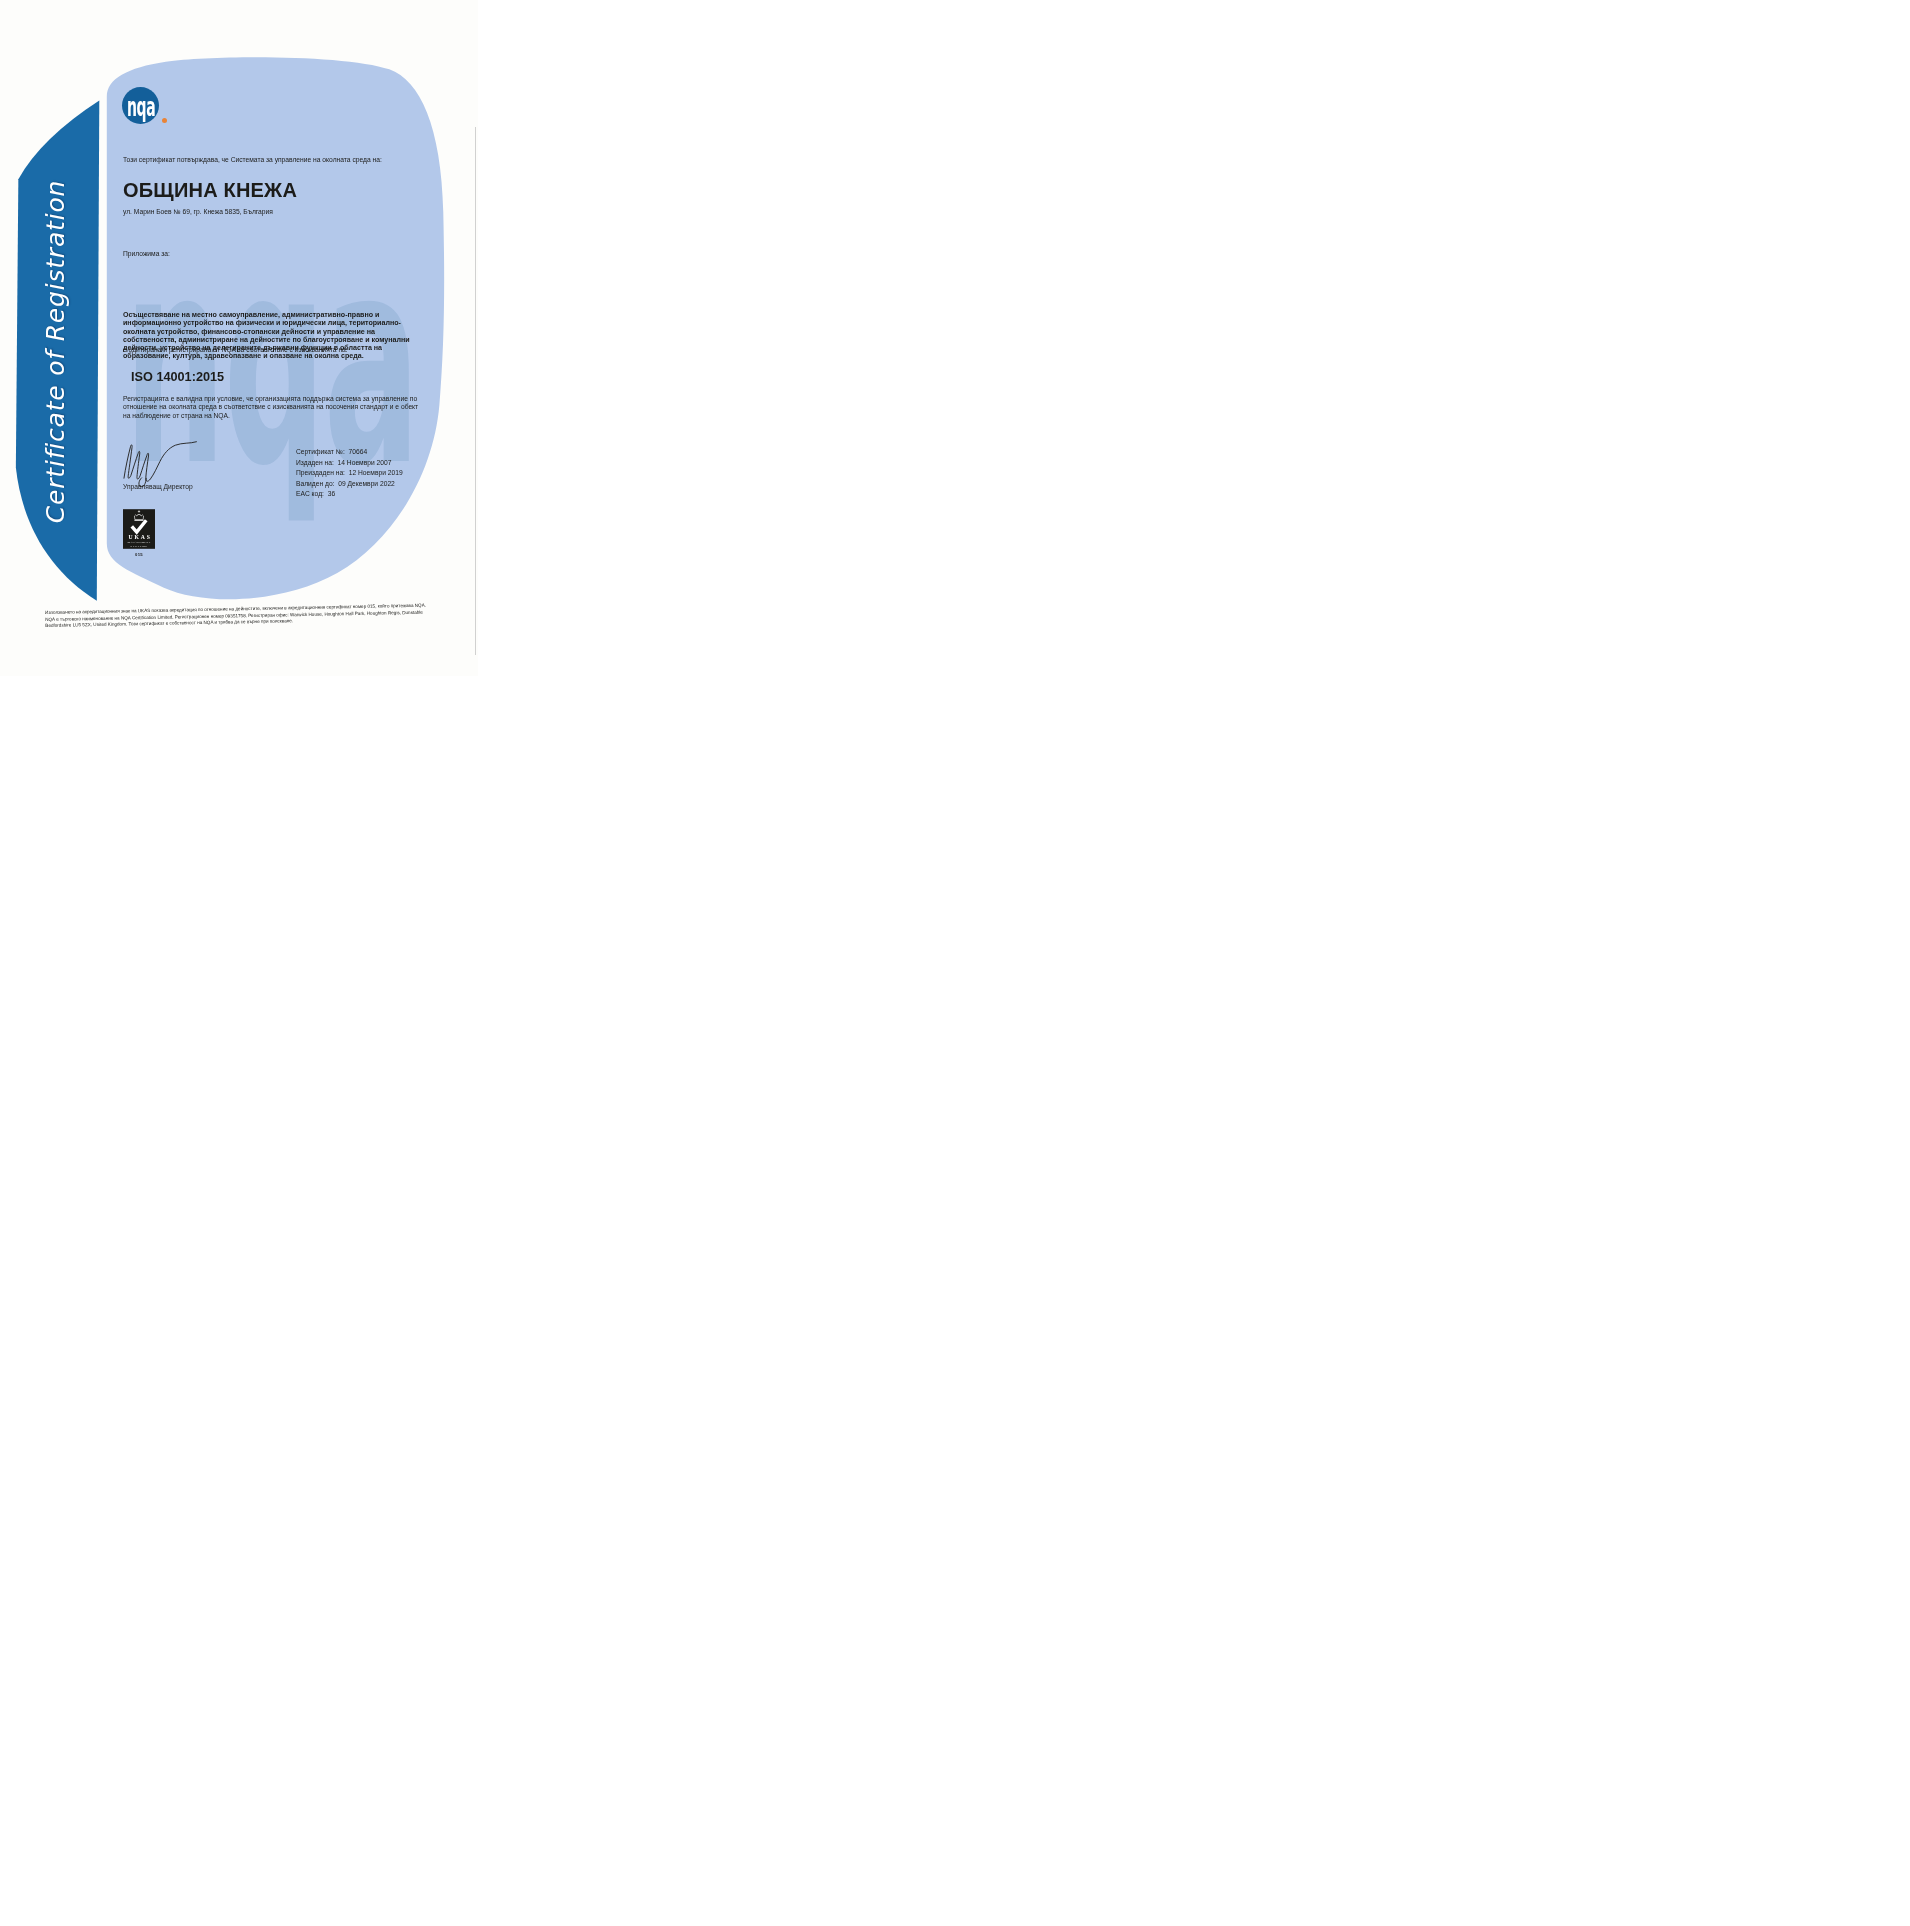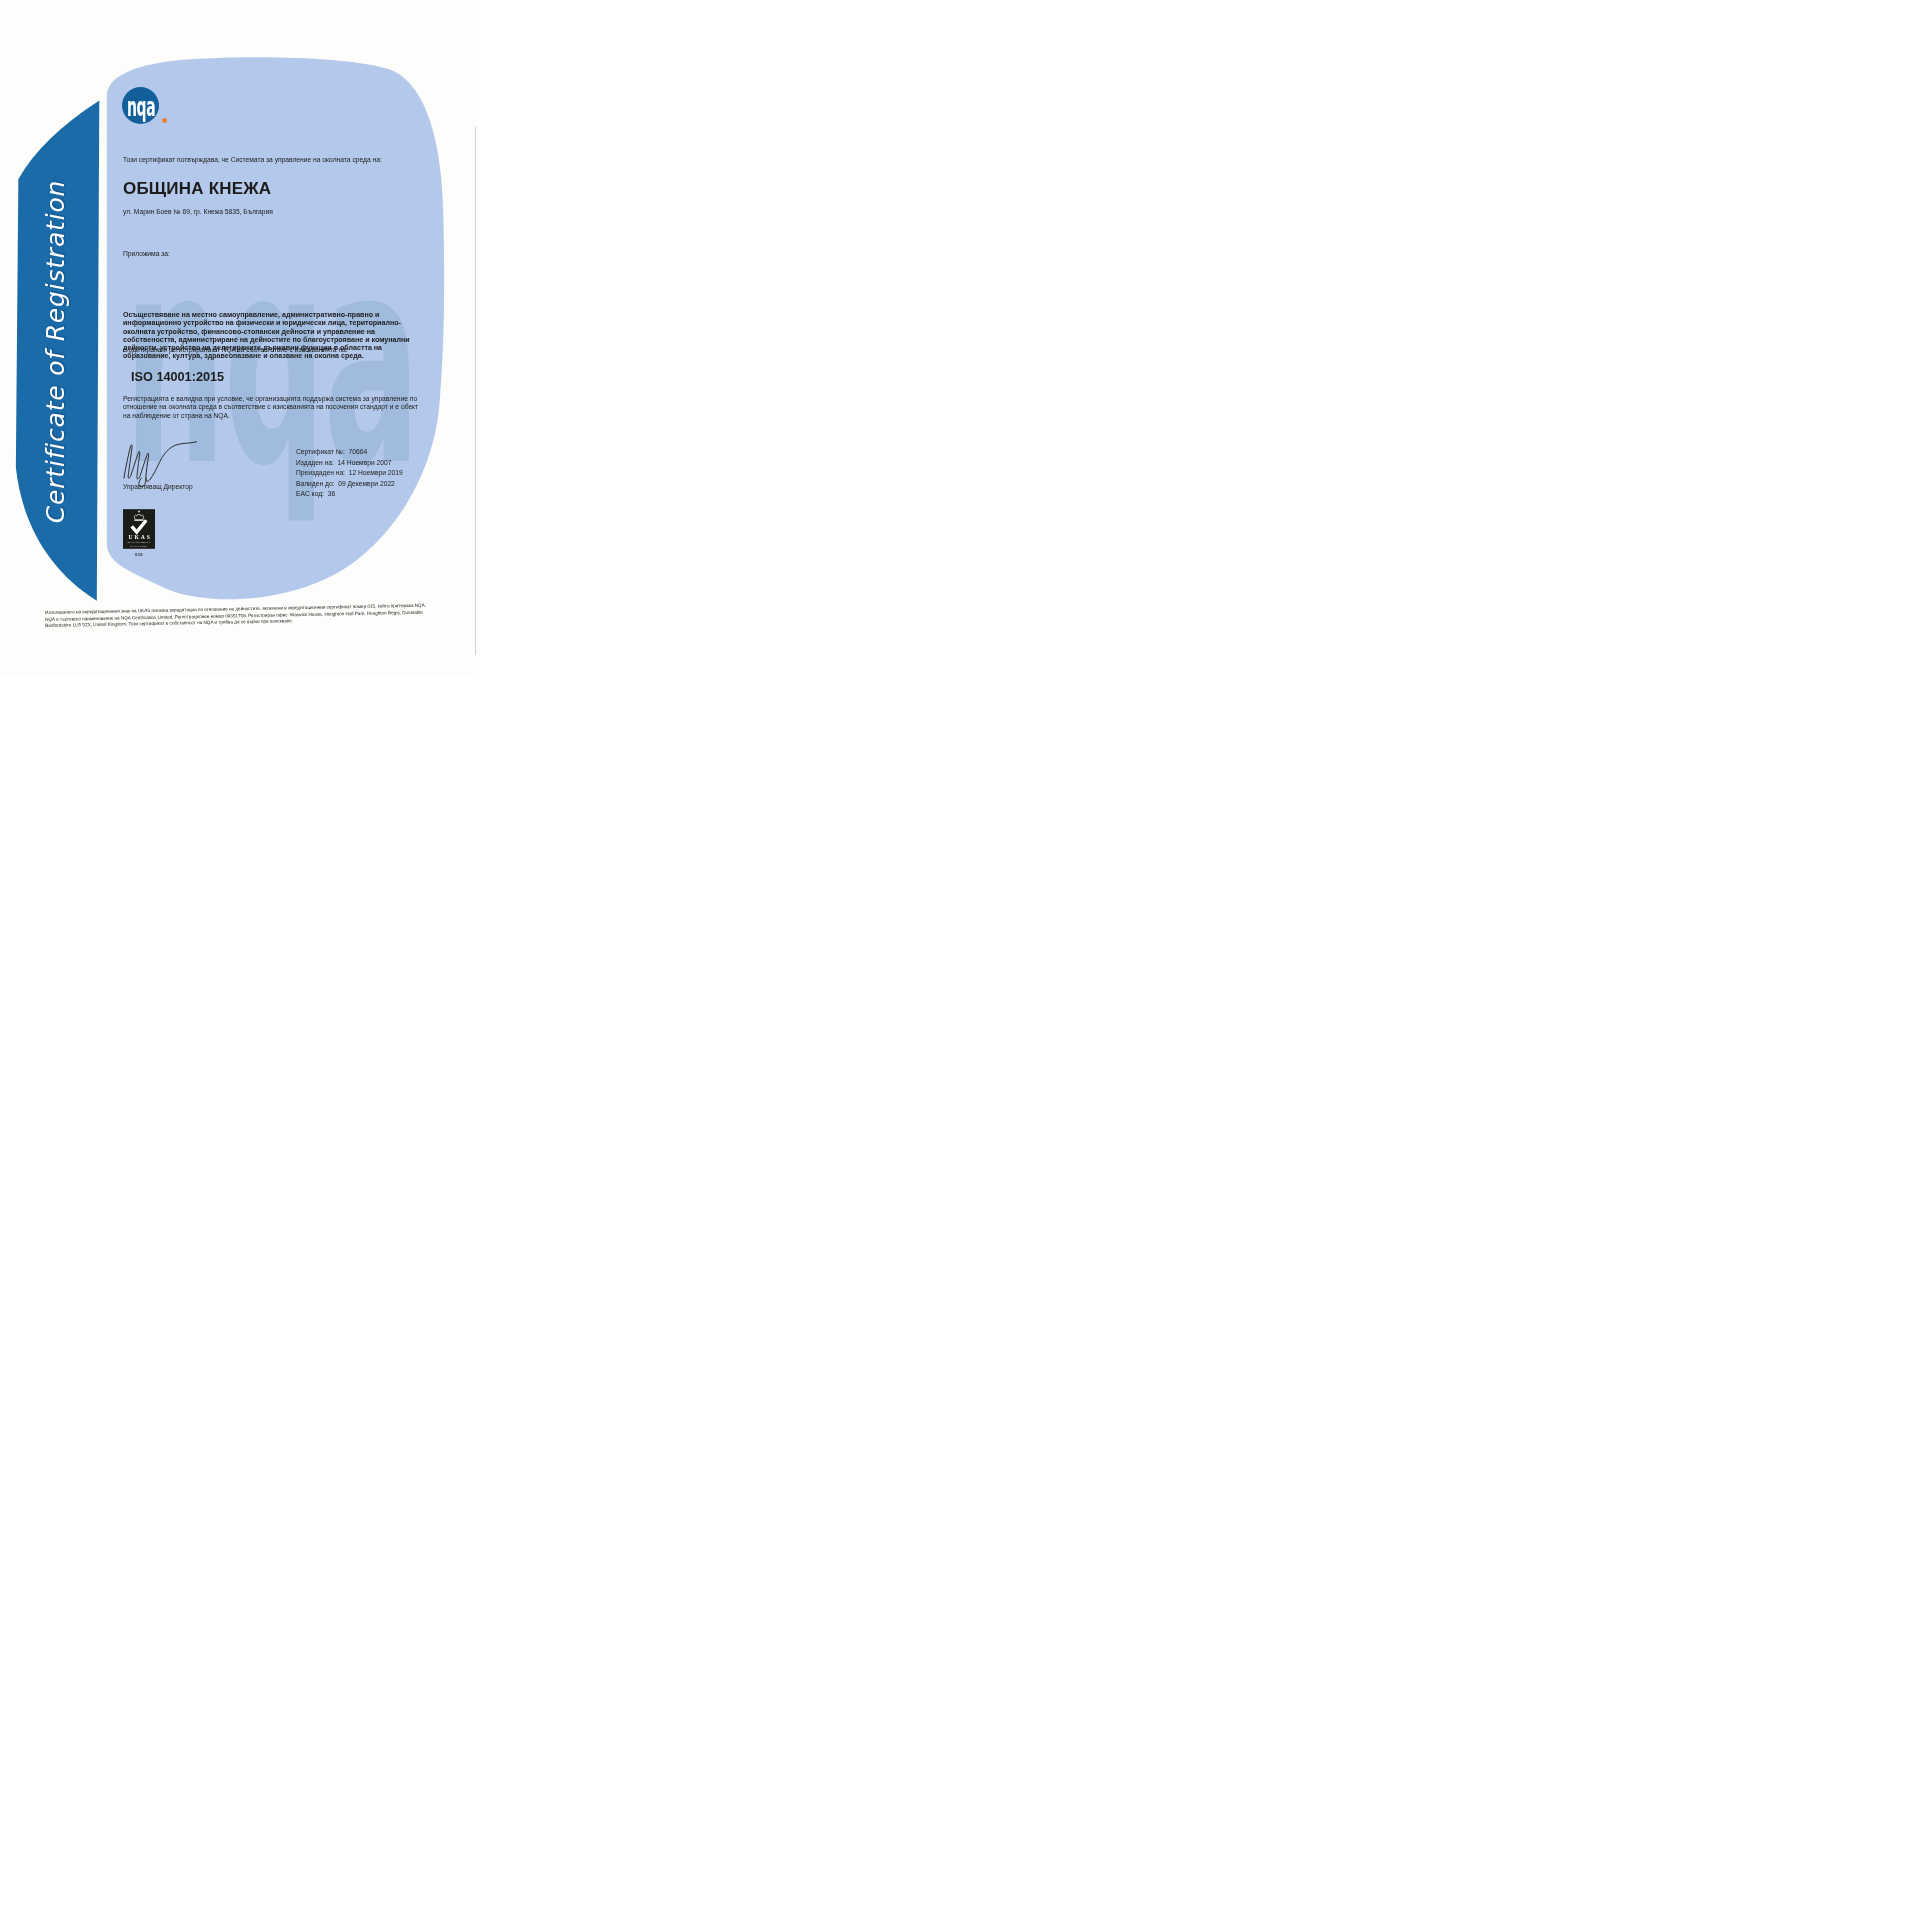--- a/index.html
+++ b/index.html
@@ -41,21 +41,21 @@
     font-family:"DejaVu Sans",sans-serif;font-weight:bold;font-size:14px;line-height:1;
     color:#ffffff;letter-spacing:-0.4px;transform:scaleY(1.9);transform-origin:top left;
   }
   .logo-dot{
     position:absolute;left:162px;top:118px;width:5.4px;height:5.4px;z-index:3;
     background:var(--orange);border-radius:50%;
   }
   .content{position:absolute;left:0;top:0;width:478px;height:676px;z-index:4;}
   .t{position:absolute;white-space:nowrap;}
   .intro{left:123px;top:156px;font-size:6.7px;}
-  .org-name{left:123px;top:179px;font-size:17px;font-weight:bold;letter-spacing:0.2px;}
+  .org-name{left:123px;top:179px;font-size:20px;font-weight:bold;letter-spacing:0.2px;}
   .org-addr{left:123px;top:208px;font-size:6.7px;}
   .applicable{left:123px;top:250px;font-size:6.7px;}
   .scope{left:123px;top:275px;font-size:7.1px;font-weight:bold;line-height:8.3px;margin-top:36px;}
   .audit{left:123px;top:346px;font-size:6.7px;}
   .standard{left:123px;top:370px;font-size:12.7px;font-weight:bold;padding-left:8px;}
   .validity{left:123px;top:395px;font-size:6.7px;line-height:8.3px;}
   .signature{position:absolute;left:121px;top:441px;}
   .director{left:123px;top:483px;font-size:6.7px;}
   .details{position:absolute;left:296px;top:447px;font-size:6.7px;line-height:10.5px;}
   .details .row span{display:inline;}

